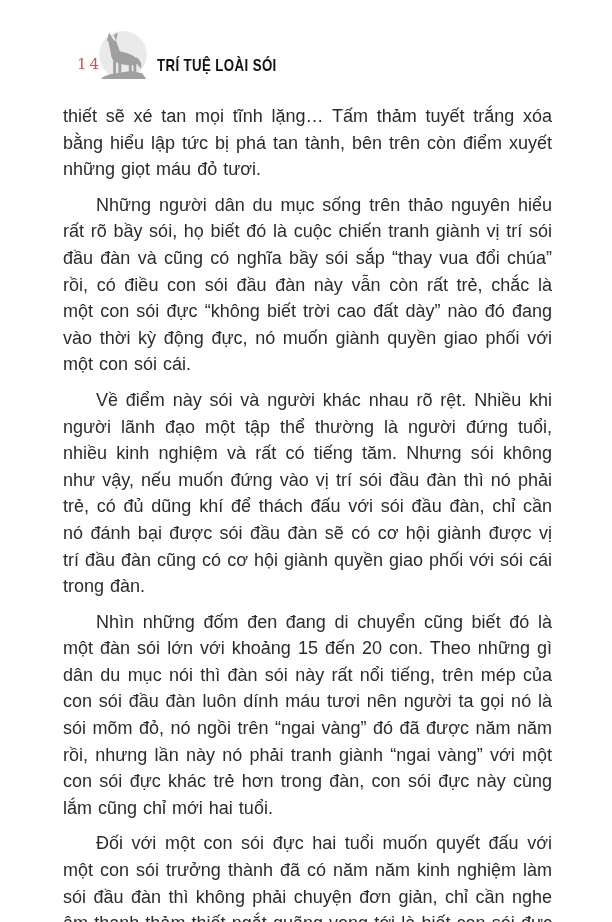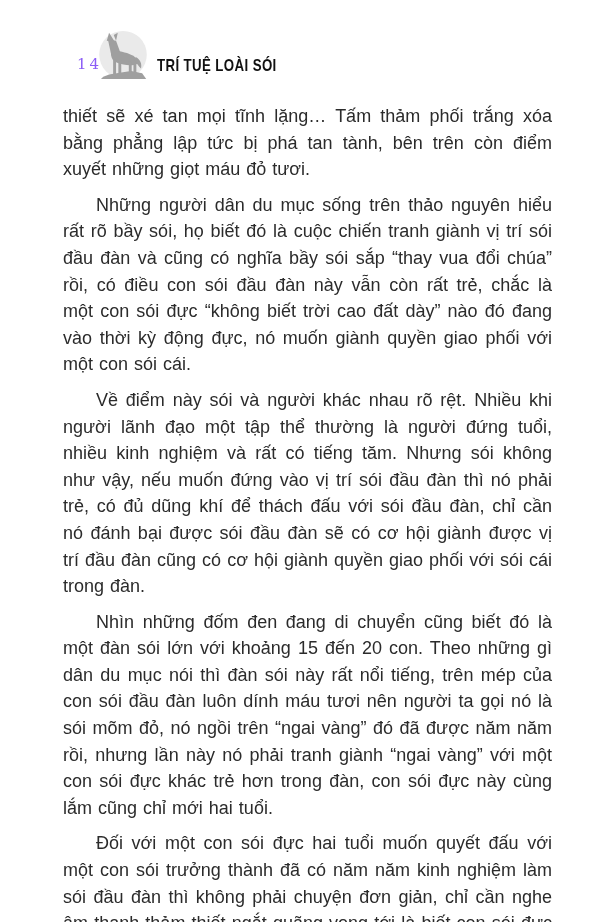--- a/index.html
+++ b/index.html
@@ -23,21 +23,21 @@
     width: 612px;
     height: 95px;
   }
   .page-number {
     position: absolute;
     top: 55px;
     left: 77px;
     font-family: "DejaVu Serif", serif;
     font-size: 15px;
     letter-spacing: 3px;
-    color: #8b5cf6;
+    color: #ef4444;
     text-align: center;
   }
   .logo {
     position: absolute;
     top: 28px;
     left: 94px;
     width: 58px;
     height: 58px;
   }
   .logo svg { display: block; }
@@ -97,20 +97,20 @@
           <path d="M72,50 C80,54 83,62 81,70 C77,66 73,60 70,56 Z"></path>
           <path d="M12,88 L90,88 L83,78 L64,74 L44,77 L26,80 L16,84 Z"></path>
         </g>
       </svg>
     </span>
 
     <h1 class="book-title">TRÍ TUỆ LOÀI SÓI</h1>
   </header>
 
   <main class="content">
-    <p class="para continuation">thiết sẽ xé tan mọi tĩnh lặng… Tấm thảm phối trắng xóa bằng phẳng lập tức bị phá tan tành, bên trên còn điểm xuyết những giọt máu đỏ tươi.</p>
+    <p class="para continuation">thiết sẽ xé tan mọi tĩnh lặng… Tấm thảm tuyết trắng xóa bằng hiểu lập tức bị phá tan tành, bên trên còn điểm xuyết những giọt máu đỏ tươi.</p>
     <p class="para">Những người dân du mục sống trên thảo nguyên hiểu rất rõ bầy sói, họ biết đó là cuộc chiến tranh giành vị trí sói đầu đàn và cũng có nghĩa bầy sói sắp “thay vua đổi chúa” rồi, có điều con sói đầu đàn này vẫn còn rất trẻ, chắc là một con sói đực “không biết trời cao đất dày” nào đó đang vào thời kỳ động đực, nó muốn giành quyền giao phối với một con sói cái.</p>
     <p class="para">Về điểm này sói và người khác nhau rõ rệt. Nhiều khi người lãnh đạo một tập thể thường là người đứng tuổi, nhiều kinh nghiệm và rất có tiếng tăm. Nhưng sói không như vậy, nếu muốn đứng vào vị trí sói đầu đàn thì nó phải trẻ, có đủ dũng khí để thách đấu với sói đầu đàn, chỉ cần nó đánh bại được sói đầu đàn sẽ có cơ hội giành được vị trí đầu đàn cũng có cơ hội giành quyền giao phối với sói cái trong đàn.</p>
     <p class="para">Nhìn những đốm đen đang di chuyển cũng biết đó là một đàn sói lớn với khoảng 15 đến 20 con. Theo những gì dân du mục nói thì đàn sói này rất nổi tiếng, trên mép của con sói đầu đàn luôn dính máu tươi nên người ta gọi nó là sói mõm đỏ, nó ngồi trên “ngai vàng” đó đã được năm năm rồi, nhưng lần này nó phải tranh giành “ngai vàng” với một con sói đực khác trẻ hơn trong đàn, con sói đực này cùng lắm cũng chỉ mới hai tuổi.</p>
     <p class="para">Đối với một con sói đực hai tuổi muốn quyết đấu với một con sói trưởng thành đã có năm năm kinh nghiệm làm sói đầu đàn thì không phải chuyện đơn giản, chỉ cần nghe âm thanh thảm thiết ngắt quãng vọng tới là biết con sói đực non đã bị đánh bại, nó đang chịu sự trừng phạt của con sói đầu đàn.</p>
   </main>
 
 </div>
 
 </body></html>

